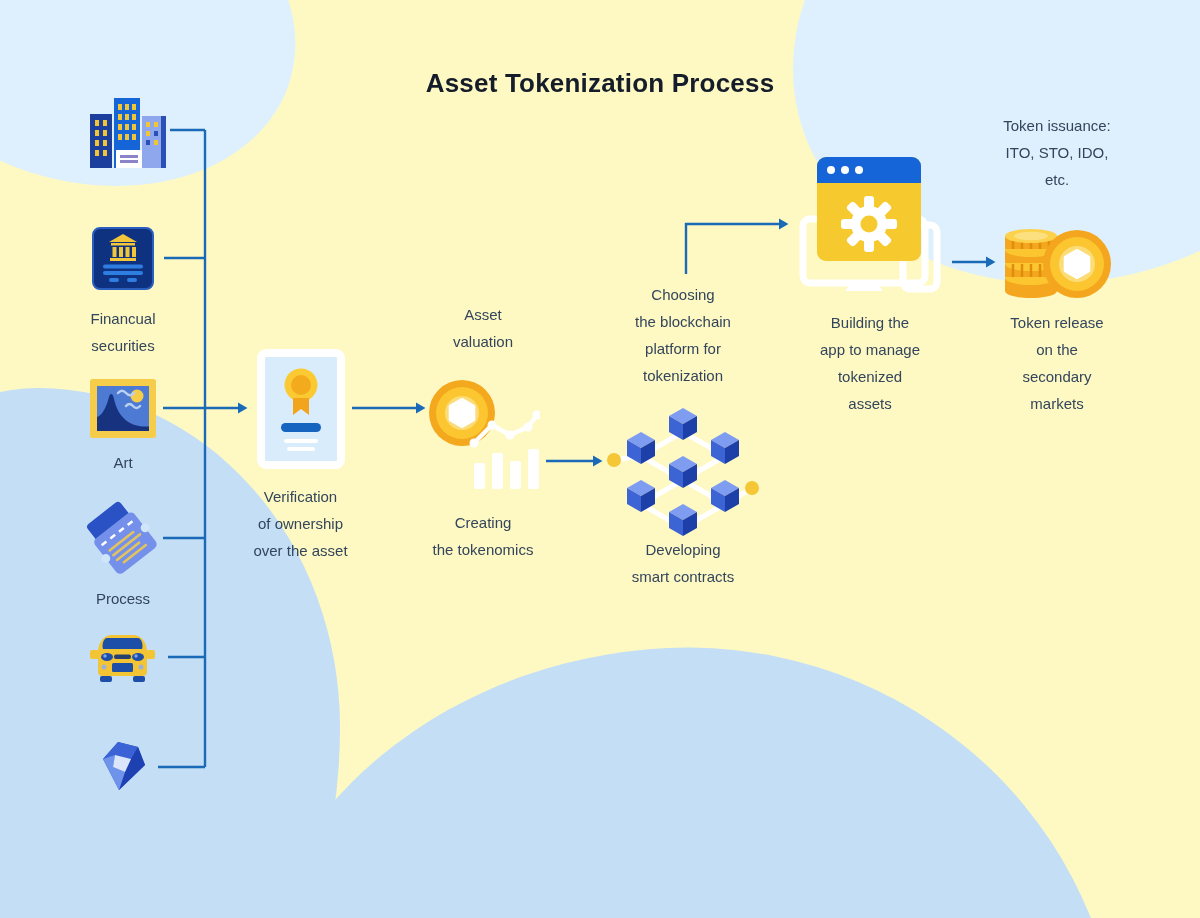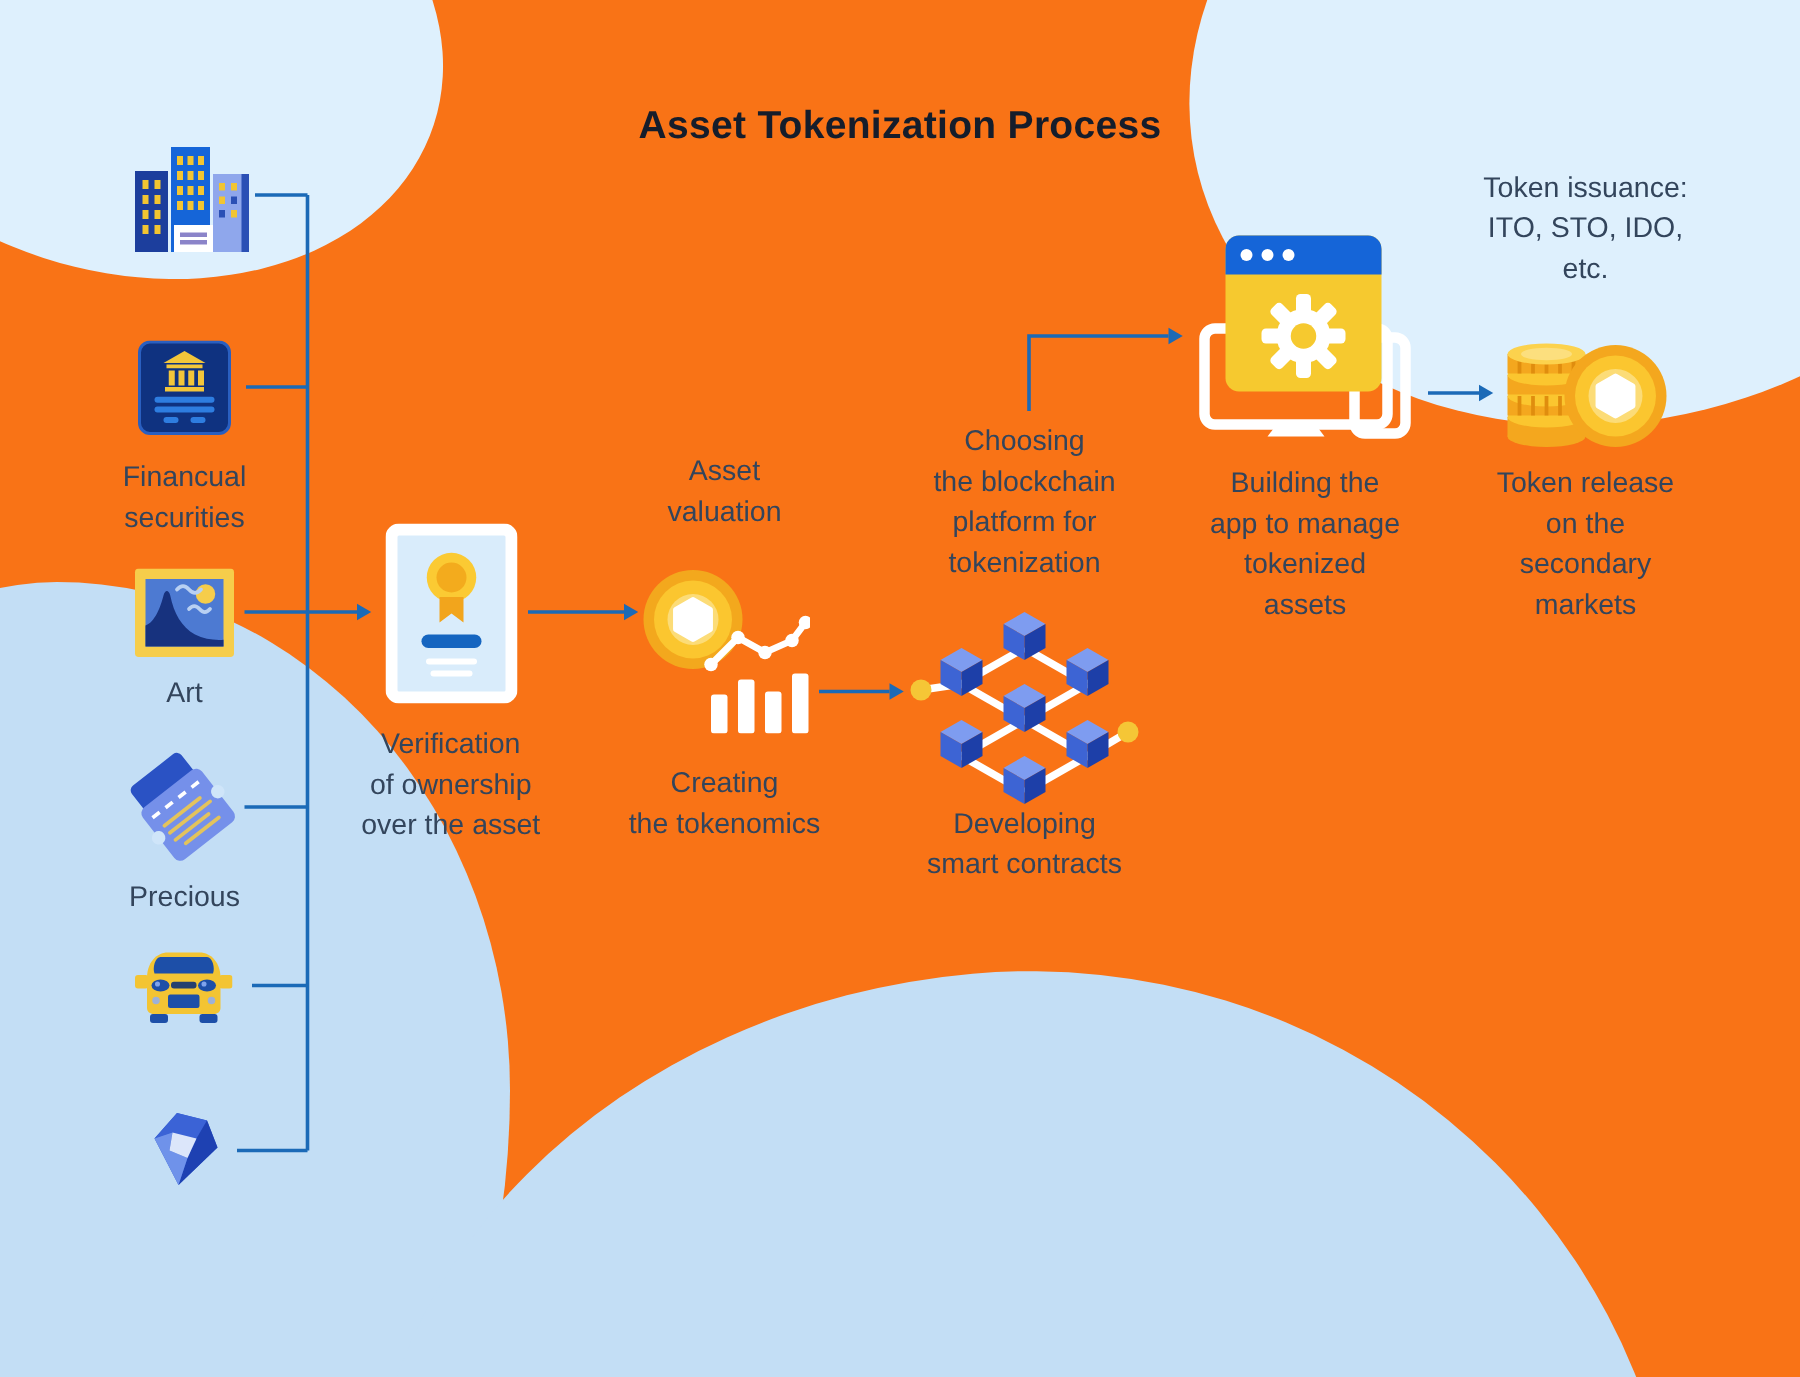--- a/index.html
+++ b/index.html
@@ -1,30 +1,30 @@
 <!DOCTYPE html>
 <html><head>
 <meta charset="utf-8">
 <style>
   html,body { margin:0; padding:0; background:#eef6fd; }
   .canvas {
     position:relative; width:1200px; height:918px; overflow:hidden;
-    background:#f97316;
+    background:#fef9c3;
     font-family:"Liberation Sans", sans-serif;
   }
   .blob { position:absolute; }
   .blob-dark { background:#c3def5; }
   .blob-light { background:#def0fd; }
   .title {
     position:absolute; top:68px; left:0; width:1200px; text-align:center;
     font-size:26px; font-weight:bold; color:#151d2b; letter-spacing:0.2px;
   }
   .label {
     position:absolute; text-align:center; white-space:pre-line;
-    color:#33455c; font-size:19px; line-height:27px;
+    color:#33455c; font-size:15px; line-height:27px;
   }
   .icon { position:absolute; }
   .icon svg { display:block; width:100%; height:100%; }
   .connector { position:absolute; left:0; top:0; pointer-events:none; }
 </style>
 </head>
 <body>
 
 <div class="canvas">
 
@@ -149,21 +149,21 @@
         <line x1="17" y1="31" x2="57" y2="31" stroke="#ffffff" stroke-width="2.5" stroke-dasharray="6 5"></line>
         <g stroke="#e3c35c" stroke-width="2.5" stroke-linecap="round">
           <line x1="20" y1="40" x2="50" y2="40"></line>
           <line x1="20" y1="46" x2="54" y2="46"></line>
           <line x1="20" y1="52" x2="48" y2="52"></line>
           <line x1="24" y1="58" x2="52" y2="58"></line>
         </g>
       </g>
     </svg>
   </div>
-  <div class="label" style="left:33px; top:585px; width:180px;">Precious</div>
+  <div class="label" style="left:33px; top:585px; width:180px;">Process</div>
 
   <div class="icon" style="left:90px; top:626px; width:65px; height:60px;">
     <svg viewBox="0 0 65 60">
       <rect x="0" y="24" width="9" height="9" rx="2" fill="#f3c433"></rect>
       <rect x="56" y="24" width="9" height="9" rx="2" fill="#f3c433"></rect>
       <path d="M8,46 V26 C8,16 14,9 22,9 H43 C51,9 57,16 57,26 V46 C57,48.5 55,50 52.5,50 H12.5 C10,50 8,48.5 8,46 Z" fill="#f3c433"></path>
       <path d="M17,12 H48 C51.5,12 53.5,19 52,23 H13 C11.5,19 13.5,12 17,12 Z" fill="#1d4fa8"></path>
       <ellipse cx="17" cy="31" rx="6" ry="4" fill="#1d4fa8"></ellipse>
       <ellipse cx="48" cy="31" rx="6" ry="4" fill="#1d4fa8"></ellipse>
       <circle cx="15" cy="30" r="1.7" fill="#7fa3ec"></circle>

